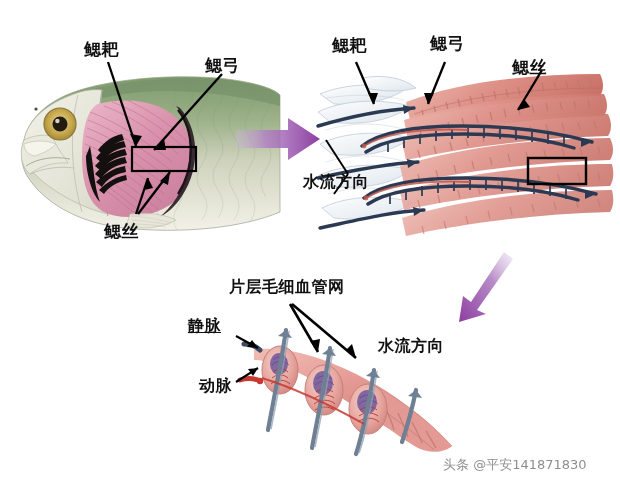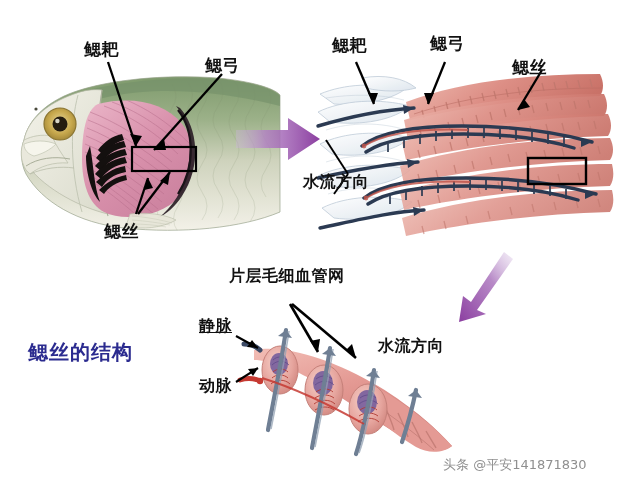--- a/index.html
+++ b/index.html
@@ -533,22 +533,21 @@
     <path d="M292,304 L356,358" stroke="#000" stroke-width="2.6" fill="none"></path>
     <polygon points="356,358 346,350 352,344" fill="#000"></polygon>
 
     <path d="M236,336 L258,348" stroke="#000" stroke-width="2.2" fill="none"></path>
     <polygon points="258,348 247,347 252,340" fill="#000"></polygon>
 
     <path d="M236,382 L258,368" stroke="#000" stroke-width="2.2" fill="none"></path>
     <polygon points="258,368 248,369 253,376" fill="#000"></polygon>
   </svg>
 
-  <div class="lbl s16" style="left:229px;top:266px;">片层毛细血管网</div>
-  <div class="lbl s16" style="left:199px;top:316px;text-decoration:underline;">静脉</div>
+  <div class="lbl s16" style="left:229px;top:277px;">片层毛细血管网</div>
+  <div class="lbl s16" style="left:188px;top:316px;text-decoration:underline;">静脉</div>
   <div class="lbl s16" style="left:199px;top:376px;">动脉</div>
   <div class="lbl s16" style="left:378px;top:336px;">水流方向</div>
 
-  <div class="title" style="left:28px;top:339px;">鳃丝的结构</div>
 
   <div class="wm" style="left:443px;top:456px;">头条 @平安141871830</div>
 
 </div>
 
 </body></html>

